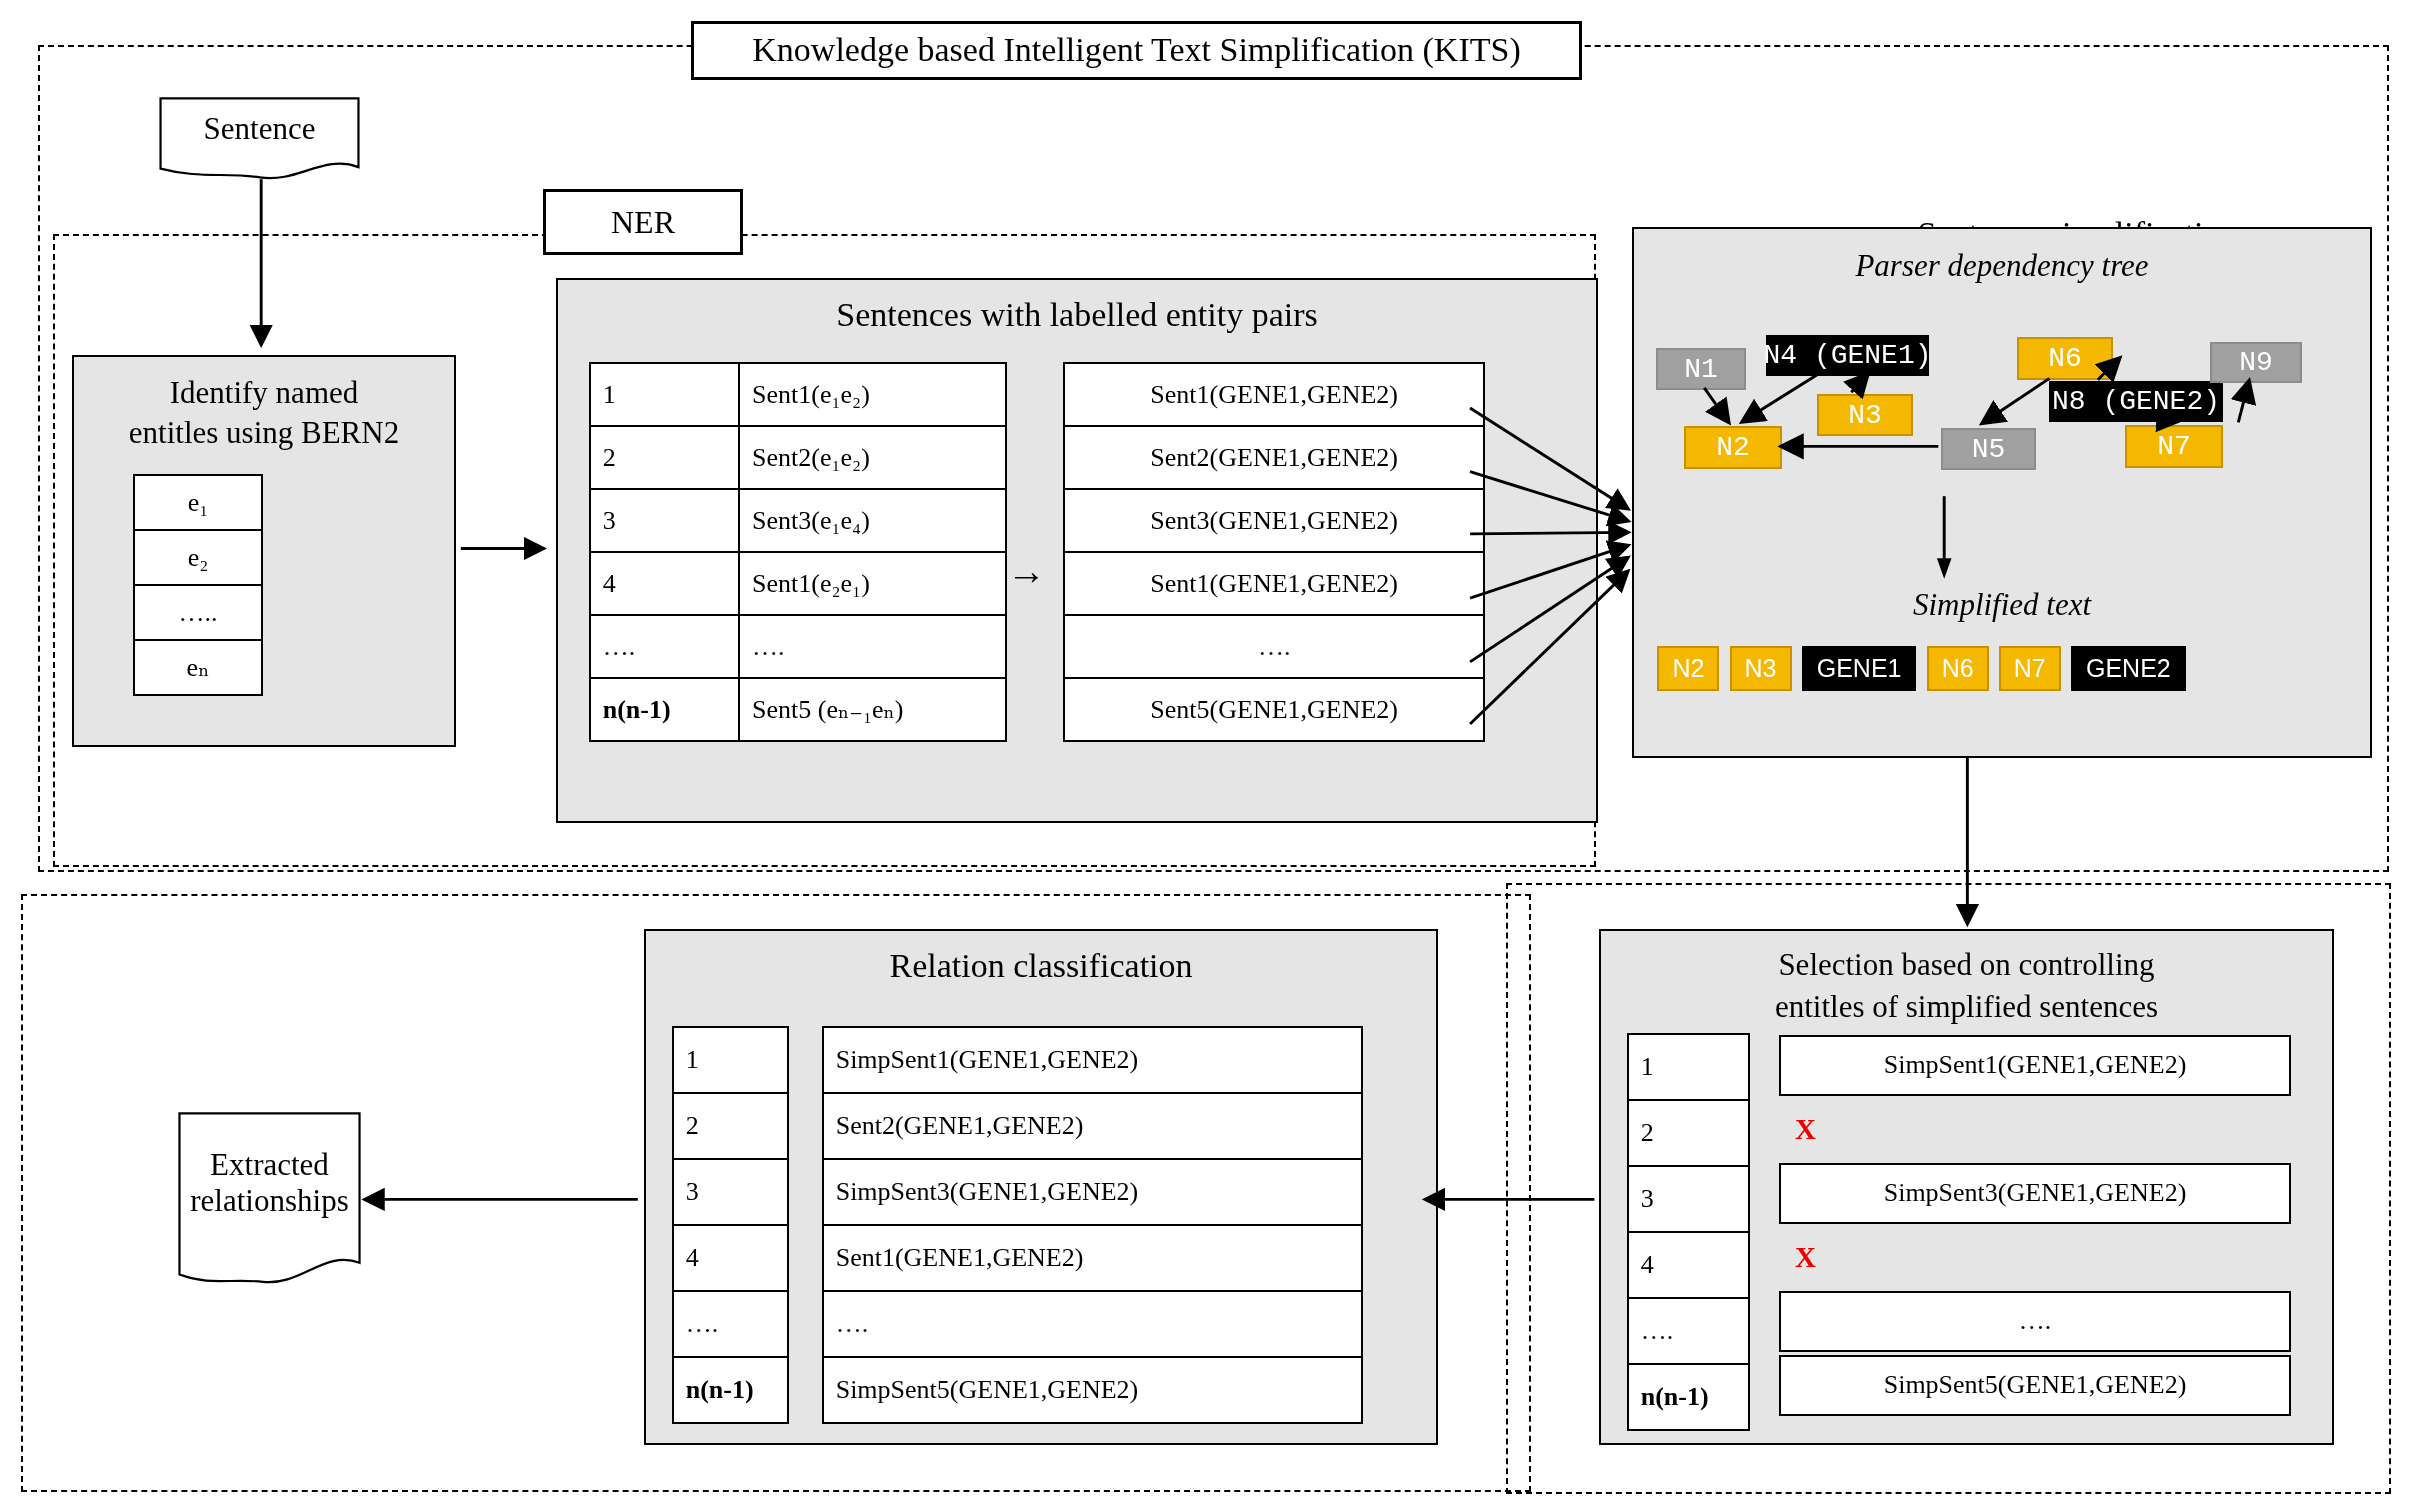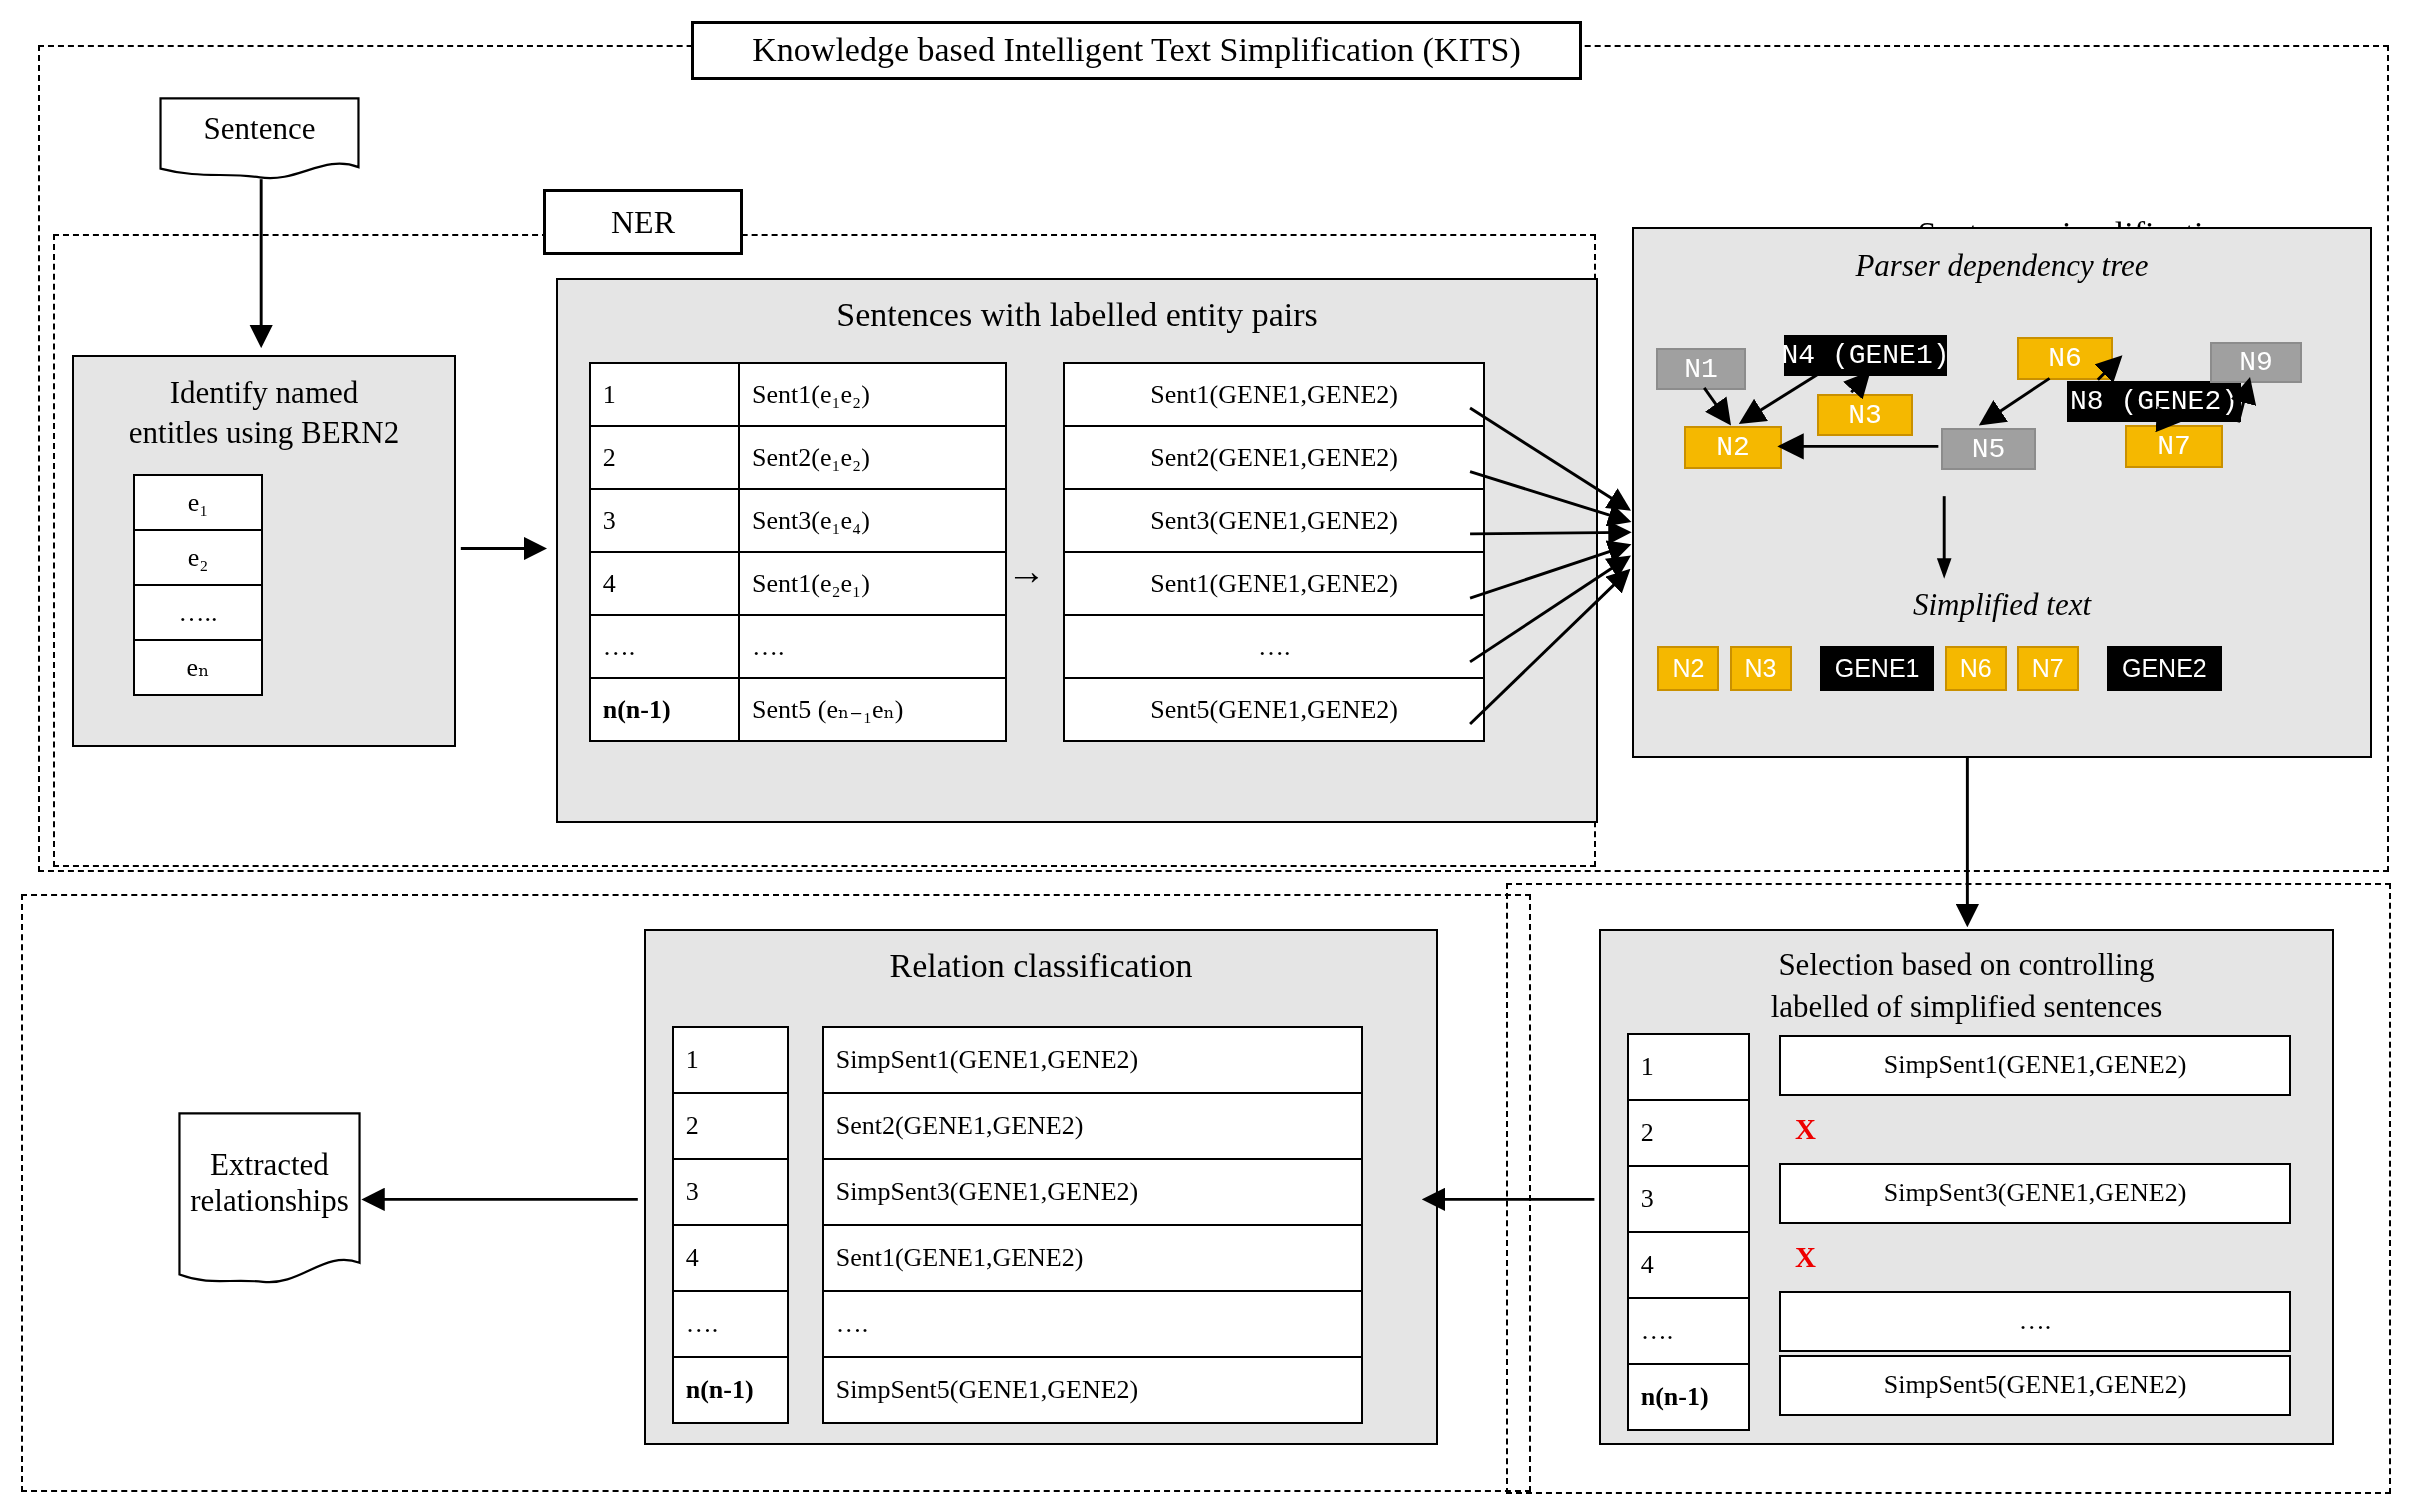--- a/index.html
+++ b/index.html
@@ -31,21 +31,21 @@
   table.grid td{border:2.2px solid #000;font-size:26px;padding:0 11.7px;
      height:45px;vertical-align:middle;}
   .bold{font-weight:bold;}
 
   
   .node{position:absolute;display:flex;align-items:center;justify-content:center;
      color:#fff;font-family:Liberation Mono, monospace;
      font-size:28px;white-space:nowrap;}
   .n-orange{background:#F5B800;border:2.9px solid #C99000;}
   .n-grey{background:#A0A0A0;border:2.9px solid #8C8C8C;}
-  .n-black{background:#000;border:2.9px solid #000;margin-left:18px;}
+  .n-black{background:#000;border:2.9px solid #000;}
 
   .chip{display:inline-flex;align-items:center;justify-content:center;
      height:41px;color:#fff;font-family:"Liberation Sans","DejaVu Sans",sans-serif;
      font-size:25px;margin-right:10.2px;}
 
   .ital{font-style:italic;}
   .redx{color:#EE0000;font-weight:bold;font-size:29px;}
 
   svg.ov{position:absolute;left:0;top:0;width:2426px;height:1508px;
      pointer-events:none;overflow:visible;}
@@ -218,21 +218,21 @@
       <div class="chip n-black" style="padding: 0px 13px;">GENE1</div>
       <div class="chip n-orange" style="padding: 0px 13px;">N6</div>
       <div class="chip n-orange" style="padding: 0px 13px;">N7</div>
       <div class="chip n-black" style="padding: 0px 13px;">GENE2</div>
     </div>
 </div>
 
 <div class="solid" style="left:1599px;top:929px;width:731px;height:512px;">
   <div class="abs" style="left:0;top:13px;width:100%;text-align:center;font-size:31px;line-height:1.35;">
     <div>Selection based on controlling</div>
-    <div>labelled of simplified sentences</div>
+    <div>entitles of simplified sentences</div>
   </div>
   <table class="grid abs" style="left:26px;top:102px;width:123px;">
     <tbody id="sel-index-rows">
         <tr>
           <td style="height:64px;">1</td>
         </tr>
         <tr>
           <td style="height:64px;">2</td>
         </tr>
         <tr>

